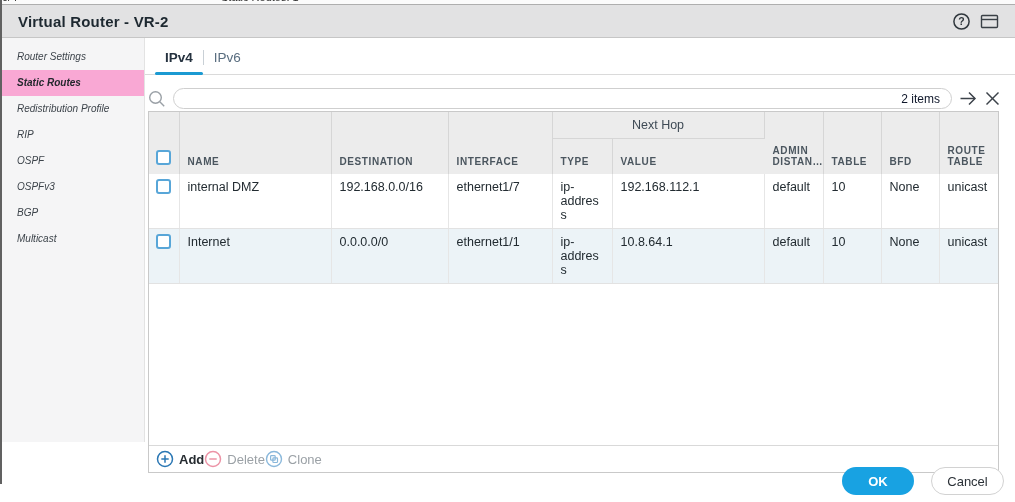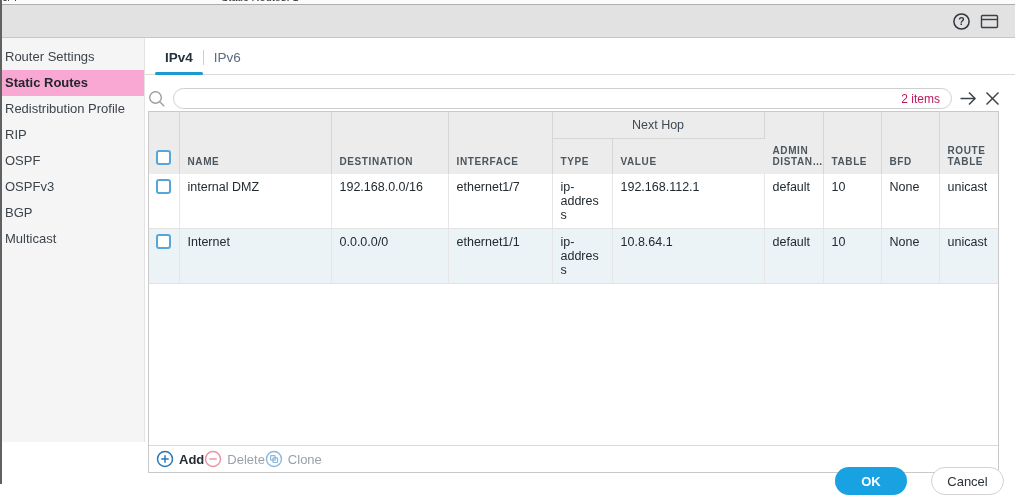--- a/index.html
+++ b/index.html
@@ -23,39 +23,39 @@
     border-top:1px solid #aeaeae; border-bottom:1px solid #c6c6c6;
     display:flex; align-items:center; padding:0 16px 0 18px;
   }
   .dialog-title { font-size:15px; font-weight:700; color:#1d2830; letter-spacing:.2px; }
   .titlebar-icons { margin-left:auto; display:flex; align-items:center; gap:9px; }
   .icon-btn { display:flex; align-items:center; cursor:pointer; background:none; border:none; padding:0; }
 
   
   .main { display:flex; height:404px; }
   .sidebar { width:145px; background:#f5f5f6; border-right:1px solid #e3e3e3; padding-top:6px; flex:none; }
-  .side-item { height:26px; line-height:26px; padding-left:5px; font-size:13px; color:#3d444b; cursor:pointer; white-space:nowrap; }
+  .side-item { height:26px; line-height:26px; padding-left:17px; font-size:10px; color:#3d444b; cursor:pointer; white-space:nowrap;font-style:italic; }
   .side-item.selected { background:#f9a8d4; font-weight:700; color:#23282d; }
 
   .content { flex:1; display:flex; flex-direction:column; min-width:0; }
 
   
   .tabs { height:37px; border-bottom:1px solid #dadada; display:flex; align-items:flex-end; padding-left:10px; }
   .tab { position:relative; padding:16px 10px 9px; font-size:13.5px; cursor:pointer; }
   .tab.active { color:#25323f; font-weight:700; }
   .tab.active::after { content:""; position:absolute; left:0; right:0; bottom:-1px; height:3px; background:#1b9ad2; border-radius:2px; }
   .tab.inactive { color:#5a6e80; }
   .tab-divider { width:1px; height:15px; background:#c9d0d6; margin-bottom:9px; }
 
   
   .searchbar { display:flex; align-items:center; margin:13px 15px 0 3px; height:22px; gap:7px; }
   .search-pill {
     flex:1; height:21px; border:1px solid #cfcfcf; border-radius:11px; background:#fff;
     display:flex; align-items:center; justify-content:flex-end; padding-right:11px;
-    font-size:12px; color:#be185d; cursor:text;
+    font-size:12px; color:#0f172a; cursor:text;
   }
 
   
   .table-wrap { margin:2px 0 0 3px; width:851px; border:1px solid #c9c9c9; background:#fff; }
   table { border-collapse:collapse; width:849px; table-layout:fixed; }
   thead th {
     background:#ececec; color:#4b565f; font-size:10px; font-weight:700; letter-spacing:.6px;
     text-align:left; vertical-align:bottom; padding:5px 8px 7px;
     border-right:1px solid #d6d6d6;
     margin-top:31px;
@@ -79,41 +79,42 @@
     display:inline-block; width:15px; height:15px; background:#fff;
     border:2px solid #58a6d8; border-radius:3px; cursor:pointer;
   }
   .filler { height:161px; background:#fff; }
   .toolbar { height:27px; border-top:1px solid #d9d9d9; display:flex; align-items:center; padding-left:7px; gap:0; background:#fff; }
   .tb-btn { display:flex; align-items:center; gap:5px; font-size:13px; background:none; border:none; cursor:pointer; padding:0; }
   .lbl-enabled { color:#262c31; font-weight:700; }
   .lbl-disabled { color:#9ba1a6; }
 
   
-  .footer { display:flex; justify-content:flex-end; gap:24px; margin:25px 11px 0 0; }
+  .footer { display:flex; justify-content:flex-end; gap:17px; margin:25px 11px 0 0; }
   .btn-ok {
     width:72px; height:28px; border-radius:14px; border:none; cursor:pointer;
     background:#18a2e2; color:#fff; font-weight:700; font-size:13px; font-family:inherit;
   }
   .btn-cancel {
     width:73px; height:28px; border-radius:14px; cursor:pointer;
     background:#fff; border:1px solid #d2d2d2; color:#2b3137; font-size:13px; font-family:inherit;
   }
 </style>
 </head>
 <body>
 
 <div class="left-edge"></div>
 
 <div class="top-strip">
   <span class="frag-0">0/4</span>
   <span class="frag-1">Static Routes: 1</span>
 </div>
 
 <div class="titlebar">
+  <span class="dialog-title">Virtual Router - VR-2</span>
   <span class="titlebar-icons">
     <button class="icon-btn">
       <svg width="19" height="19" viewBox="0 0 19 19">
         <circle cx="9.5" cy="9.5" r="7.6" fill="none" stroke="#30373d" stroke-width="1.5"></circle>
         <text x="9.5" y="13.4" font-size="10.5" font-weight="bold" fill="#30373d" text-anchor="middle" font-family="Liberation Sans, sans-serif">?</text>
       </svg>
     </button>
     <button class="icon-btn">
       <svg width="19" height="17" viewBox="0 0 19 17">
         <rect x="1.5" y="2.5" width="16" height="12" rx="1" fill="none" stroke="#3a4046" stroke-width="1.4"></rect>

